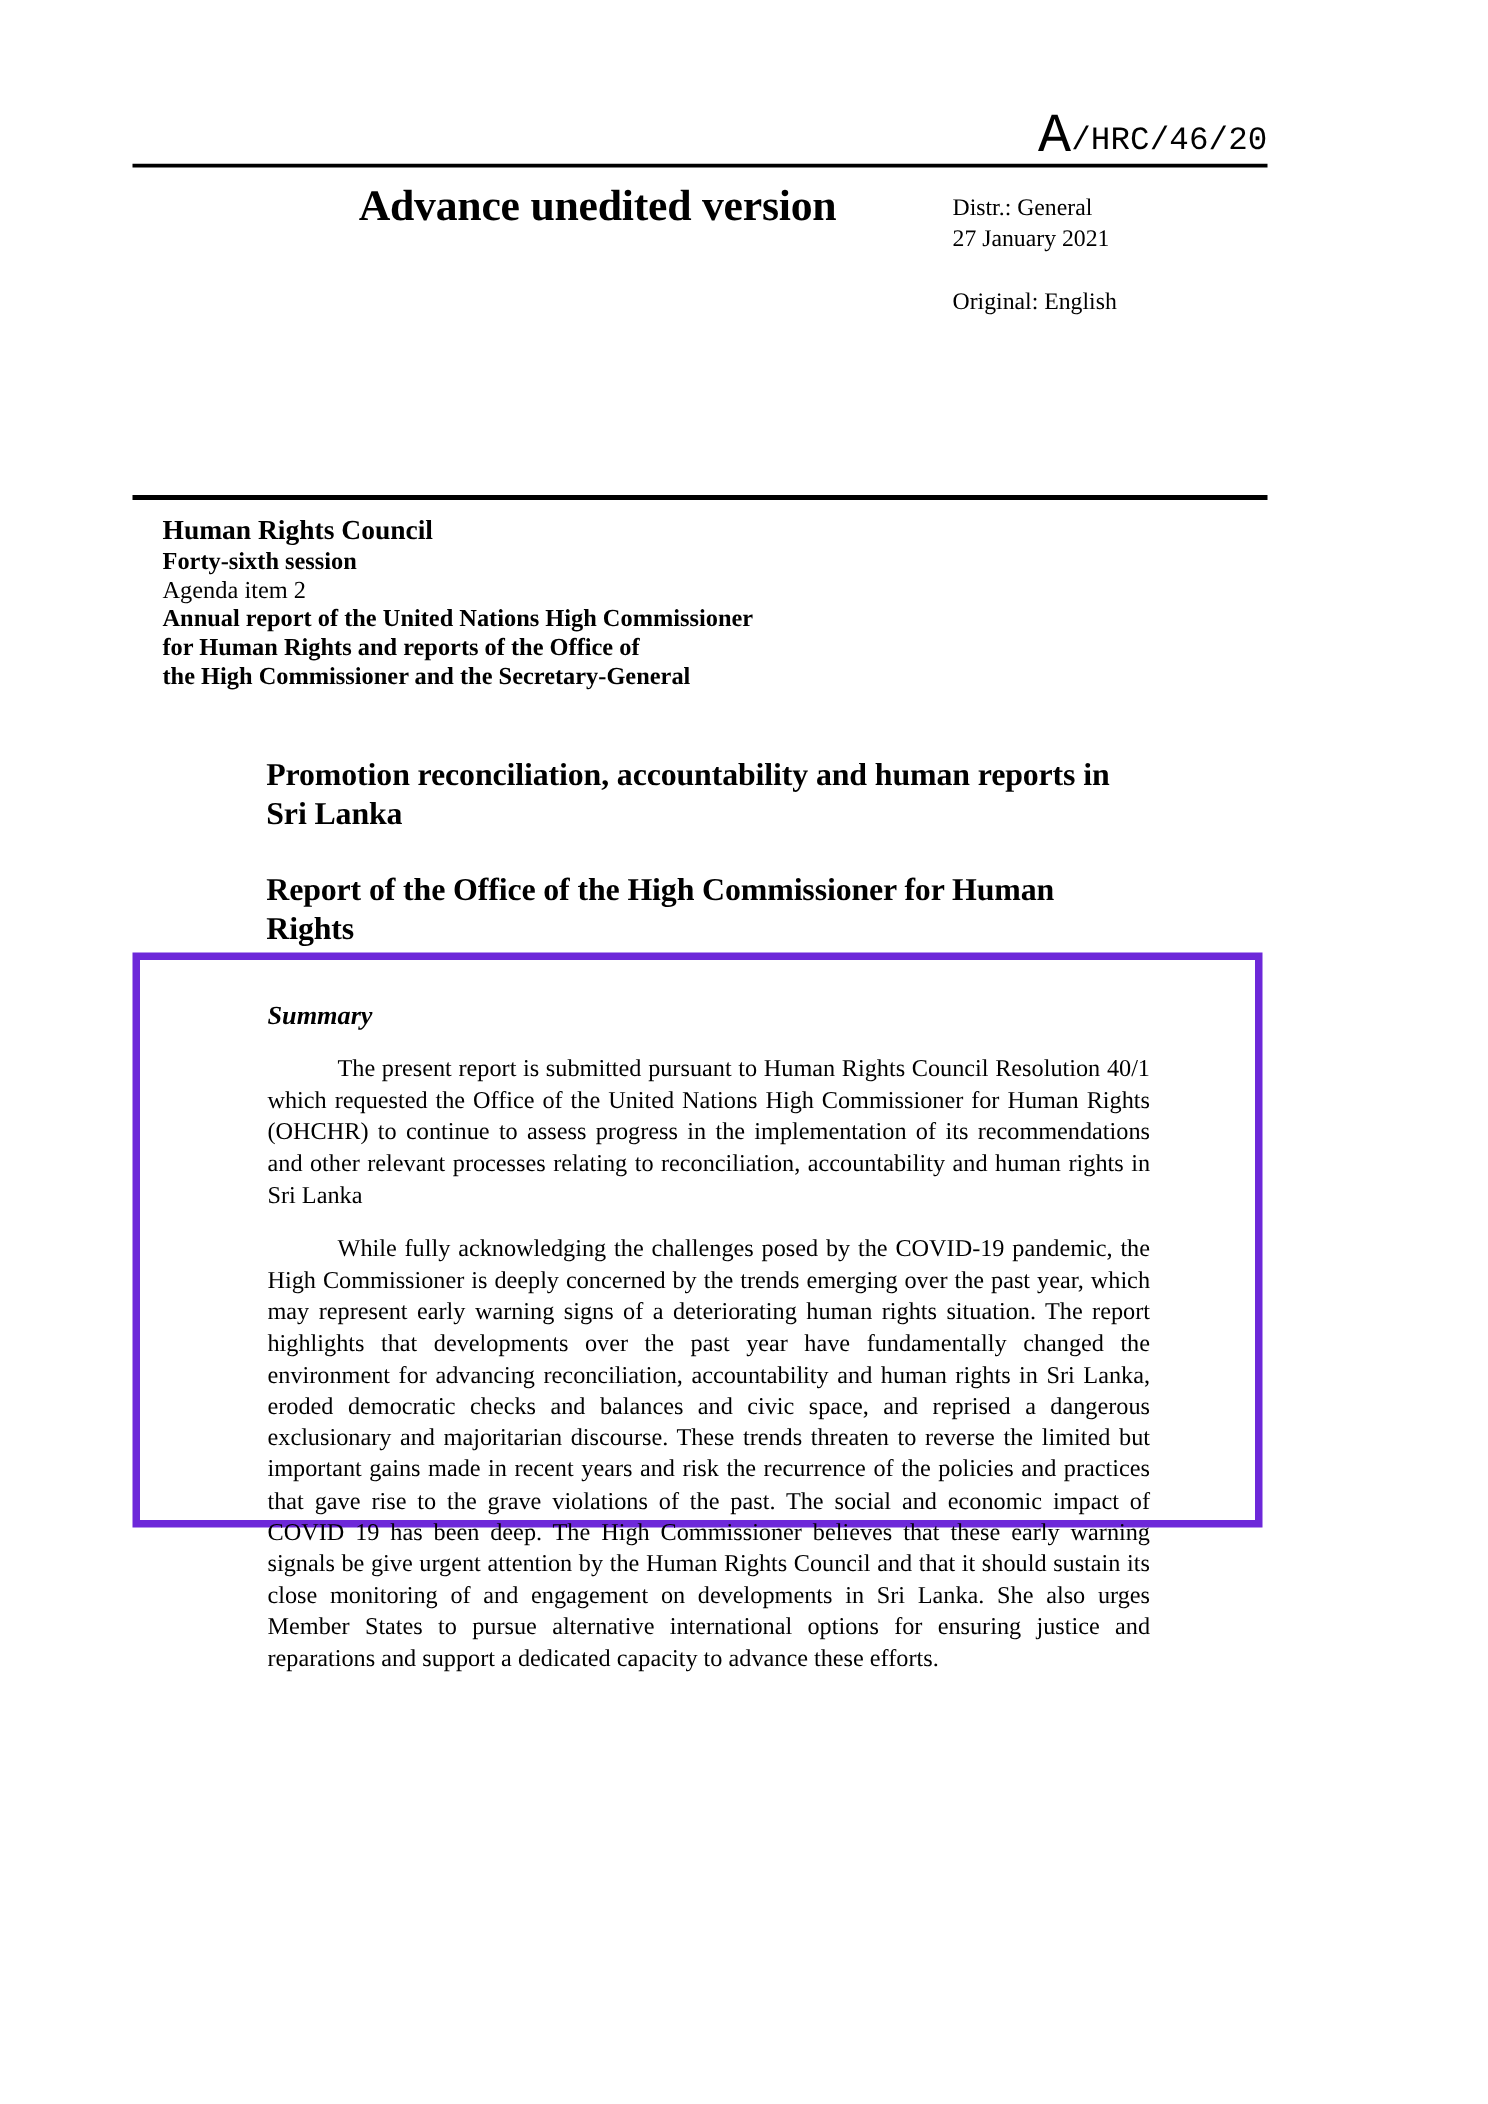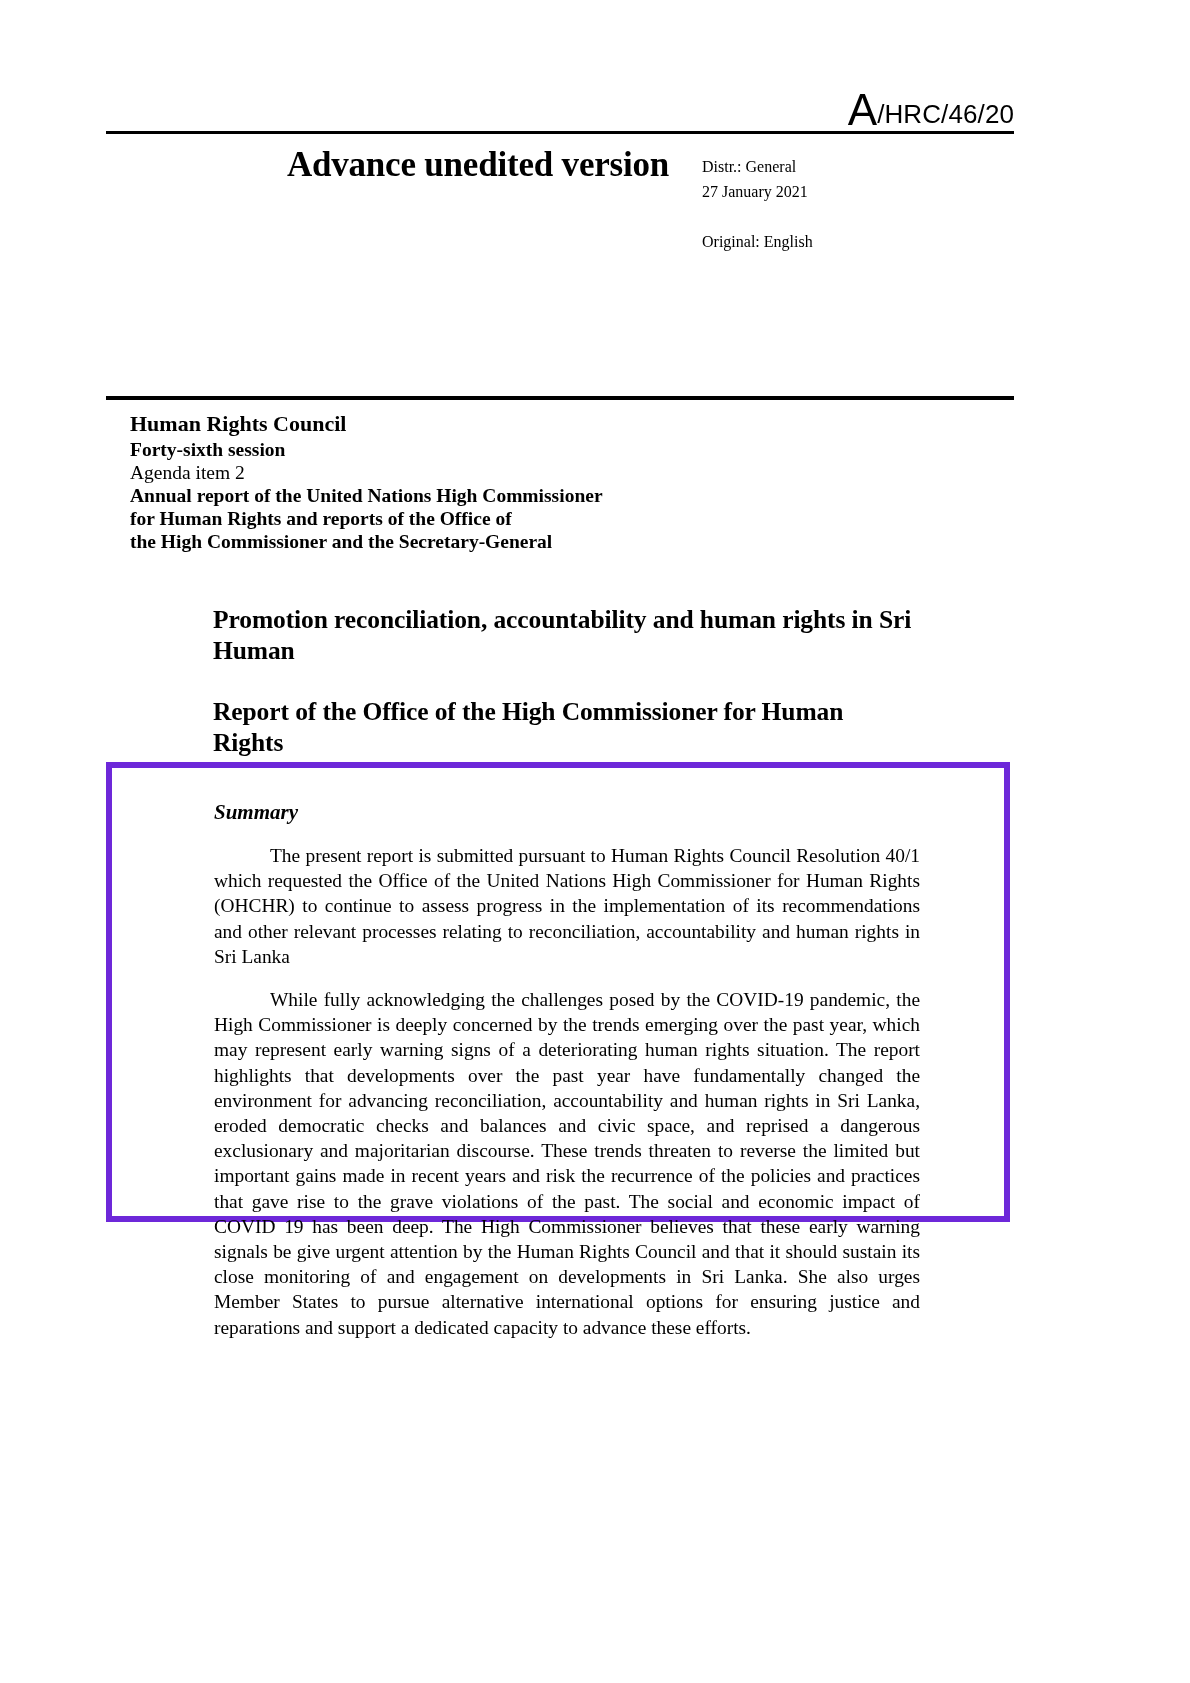--- a/index.html
+++ b/index.html
@@ -26,21 +26,21 @@
 
   
   .symbol-row {
     position: absolute;
     left: 106px;
     top: 88px;
     width: 908px;
     text-align: right;
   }
   .doc-symbol {
-    font-family: Liberation Sans, sans-serif;
+    font-family: Liberation Mono, monospace;
     font-size: 26px;
     letter-spacing: 0.1px;
     white-space: nowrap;
   }
   .doc-symbol .big-a {
     font-size: 44px;
     line-height: 1;
     vertical-align: -2px;
   }
 
@@ -65,24 +65,24 @@
     left: 112px;
     top: 5px;
     width: 520px;
     text-align: center;
     font-size: 35px;
     font-weight: bold;
     letter-spacing: -0.2px;
   }
   .distr-block {
     position: absolute;
-    left: 596px;
+    left: 656px;
     top: 14px;
     width: 290px;
-    font-size: 16px;
+    font-size: 19px;
     line-height: 25px;
   }
   .distr-block .gap {
     height: 25px;
   }
 
   
   .rule-mid {
     position: absolute;
     left: 106px;
@@ -191,21 +191,21 @@
   <div class="council-block">
     <div class="council-title">Human Rights Council</div>
     <div class="b">Forty-sixth session</div>
     <div>Agenda item 2</div>
     <div class="b">Annual report of the United Nations High Commissioner</div>
     <div class="b">for Human Rights and reports of the Office of</div>
     <div class="b">the High Commissioner and the Secretary-General</div>
   </div>
 
   <div class="report-headings">
-    <div class="report-title">Promotion reconciliation, accountability and human rights in Sri Human</div>
+    <div class="report-title">Promotion reconciliation, accountability and human reports in Sri Lanka</div>
     <div class="report-subtitle">Report of the Office of the High Commissioner for Human Rights</div>
   </div>
 
   <div class="summary-box">
     <div class="summary-inner">
       <div class="summary-label">Summary</div>
       <p class="summary-para">The present report is submitted pursuant to Human Rights Council Resolution 40/1 which requested the Office of the United Nations High Commissioner for Human Rights (OHCHR) to continue to assess progress in the implementation of its recommendations and other relevant processes relating to reconciliation, accountability and human rights in Sri Lanka</p>
       <p class="summary-para">While fully acknowledging the challenges posed by the COVID-19 pandemic, the High Commissioner is deeply concerned by the trends emerging over the past year, which may represent early warning signs of a deteriorating human rights situation. The report highlights that developments over the past year have fundamentally changed the environment for advancing reconciliation, accountability and human rights in Sri Lanka, eroded democratic checks and balances and civic space, and reprised a dangerous exclusionary and majoritarian discourse. These trends threaten to reverse the limited but important gains made in recent years and risk the recurrence of the policies and practices that gave rise to the grave violations of the past. The social and economic impact of COVID 19 has been deep. The High Commissioner believes that these early warning signals be give urgent attention by the Human Rights Council and that it should sustain its close monitoring of and engagement on developments in Sri Lanka. She also urges Member States to pursue alternative international options for ensuring justice and reparations and support a dedicated capacity to advance these efforts.</p>
     </div>
   </div>

